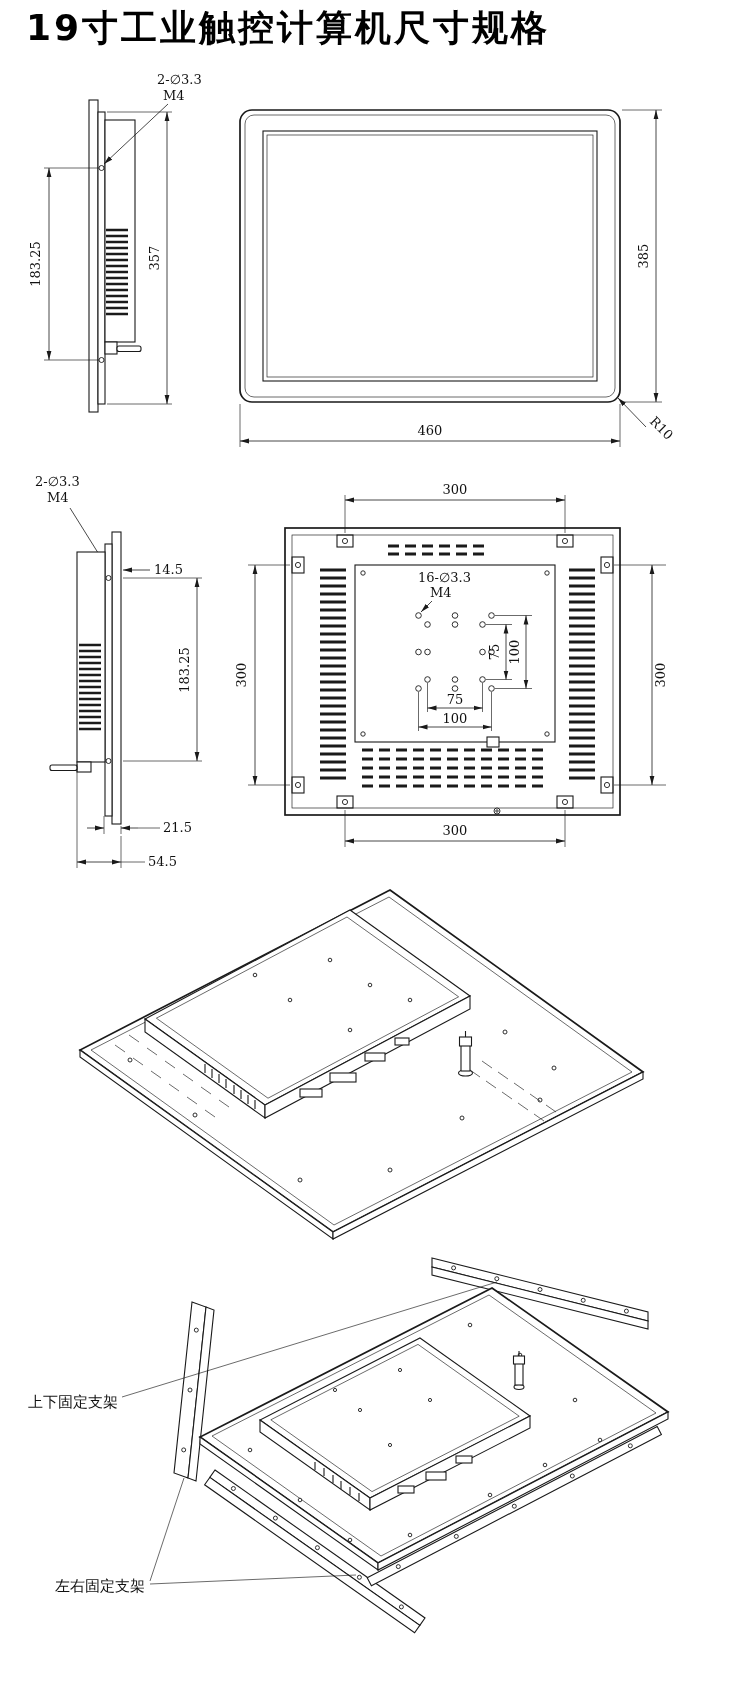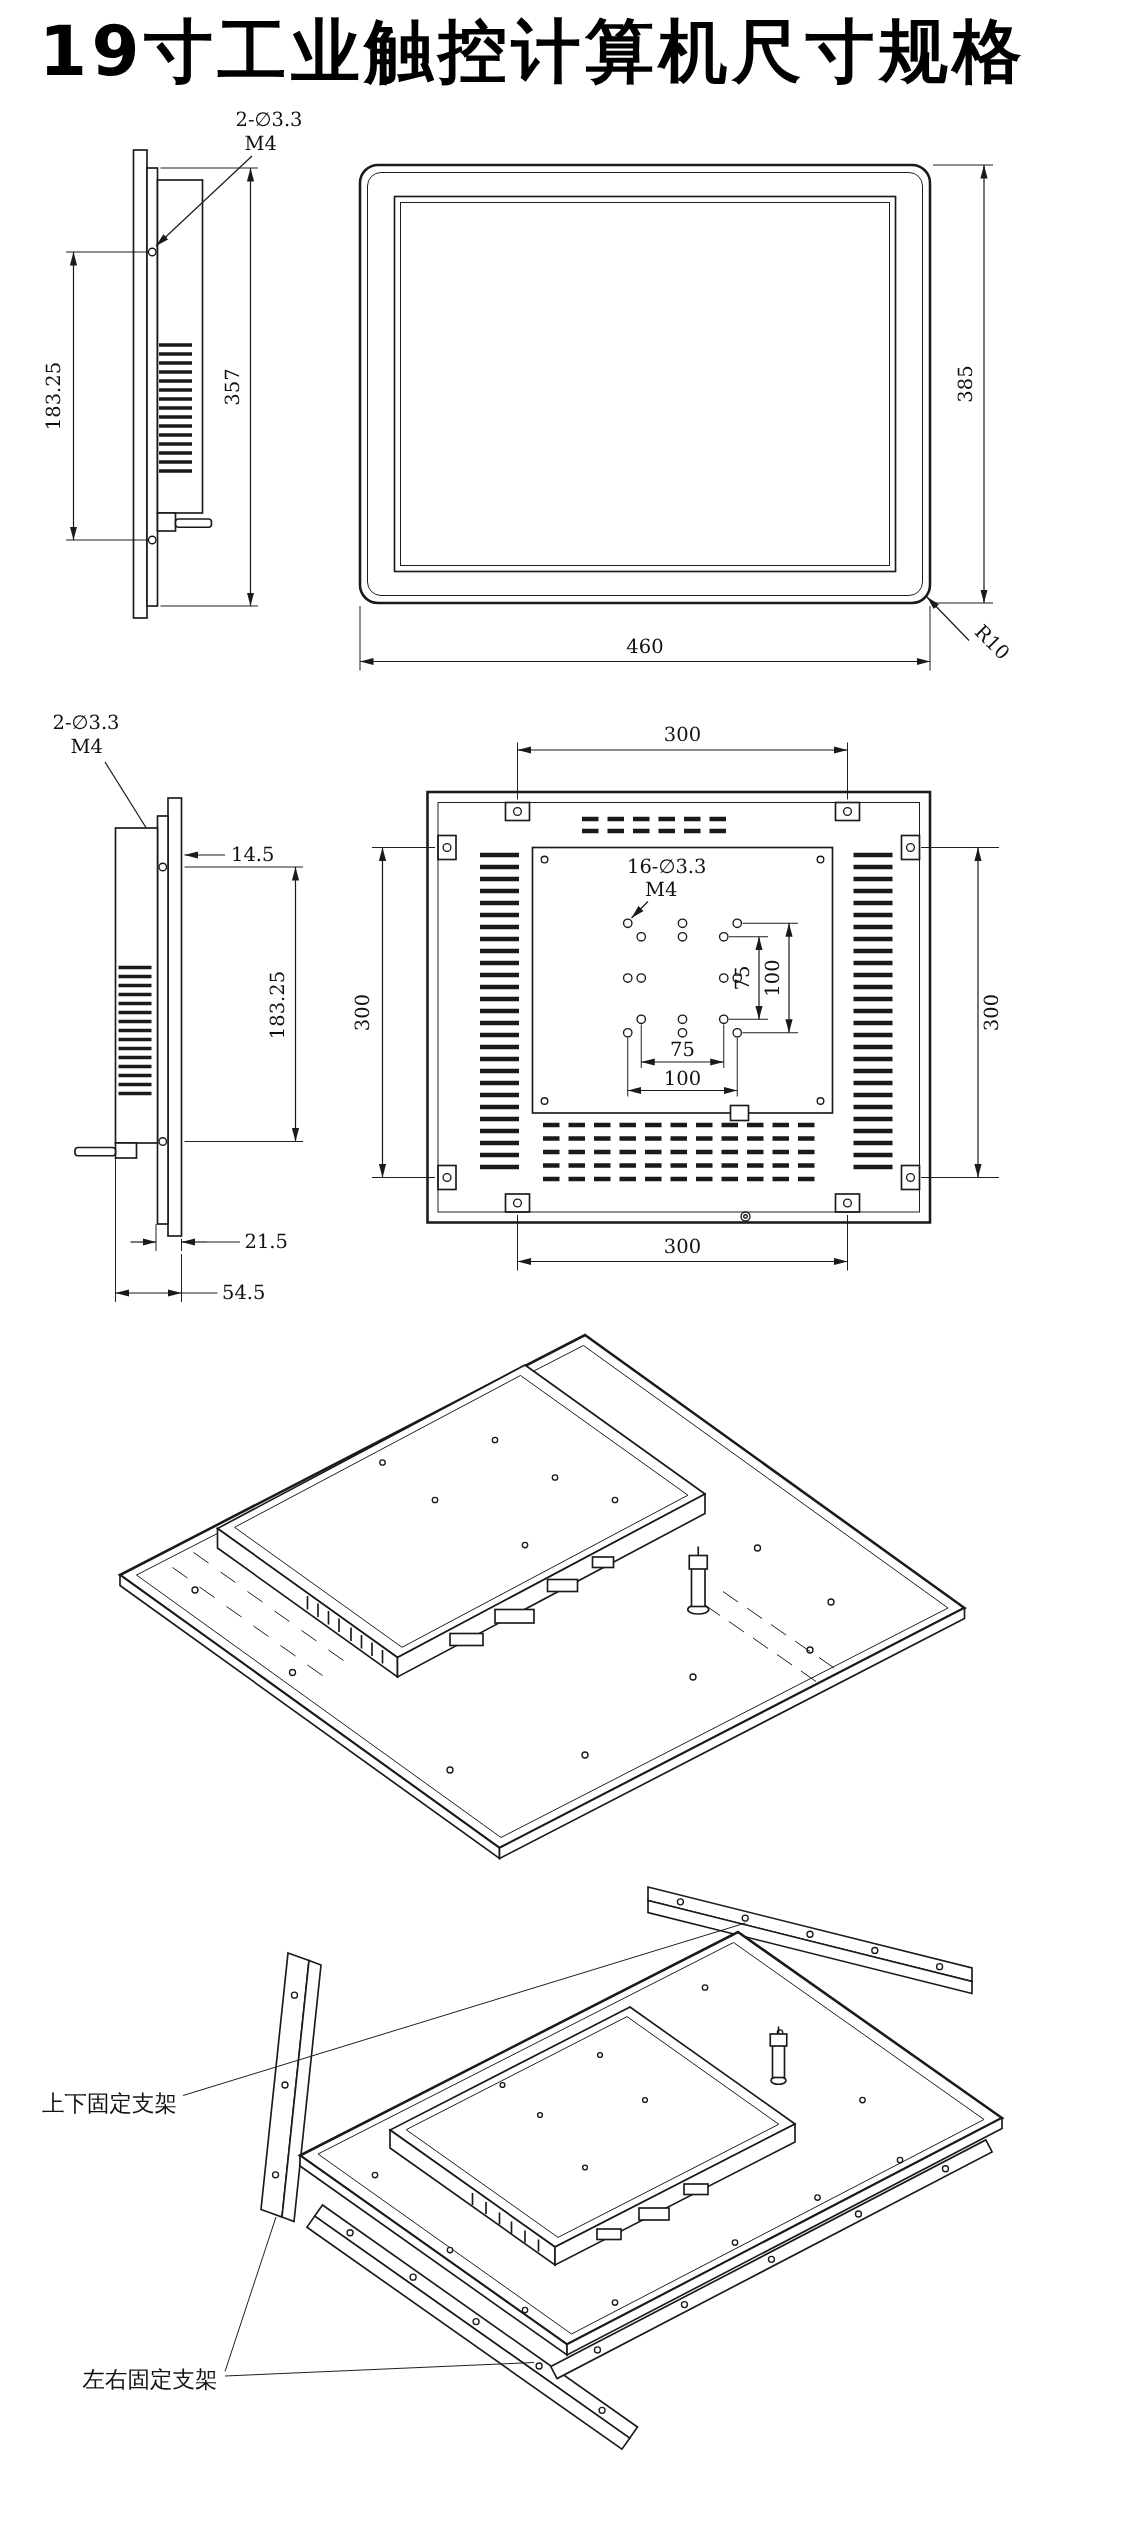--- a/index.html
+++ b/index.html
@@ -1,18 +1,18 @@
 <!DOCTYPE html>
 <html><head>
 <meta charset="utf-8">
 <style>
   *{margin:0;padding:0;box-sizing:border-box}
   html,body{background:#fff}
   .page{position:relative;width:750px;height:1686px;background:#fff;overflow:hidden}
-  .title{position:absolute;top:4px;left:26px;width:710px;font-size:46px;font-weight:bold;
+  .title{position:absolute;top:4px;left:26px;width:710px;font-size:36px;font-weight:bold;
          color:#000;font-family:"DejaVu Sans",sans-serif;letter-spacing:3px;white-space:nowrap}
   svg{position:absolute;left:0;display:block}
   svg text{font-family:"DejaVu Serif",serif;font-size:13px;fill:#111}
   svg text.cn{font-size:15px;font-family:"DejaVu Sans",sans-serif}
   .ln{fill:none;stroke:#1a1a1a;stroke-width:1.1}
   .lnw{fill:#fff;stroke:#1a1a1a;stroke-width:1.1}
   .b2{stroke-width:1.7}
   .thin{fill:none;stroke:#1a1a1a;stroke-width:.65}
   .dim{fill:none;stroke:#1a1a1a;stroke-width:.8}
   .vent{fill:none;stroke:#1a1a1a;stroke-width:2.4}

